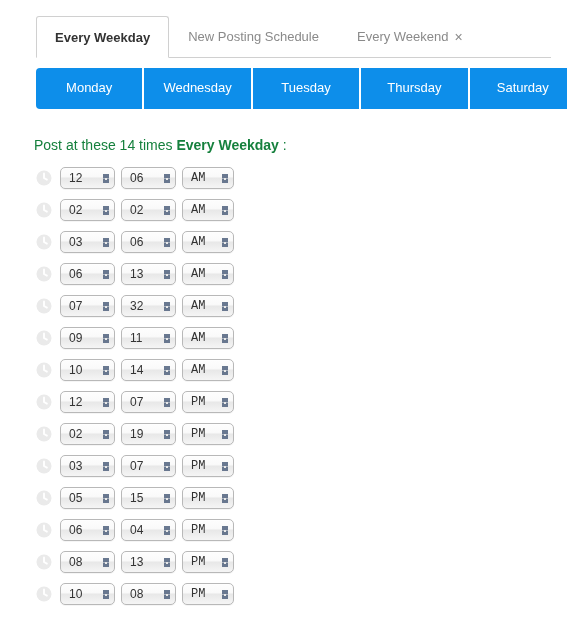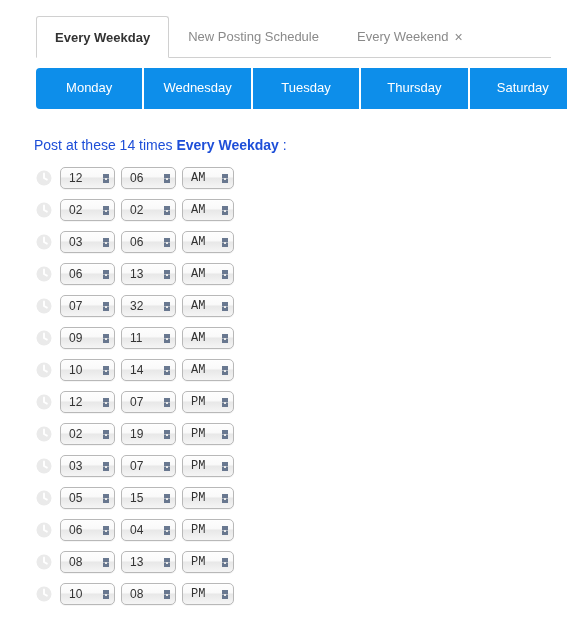--- a/index.html
+++ b/index.html
@@ -14,21 +14,21 @@
 
     
     .days { display: flex; gap: 2px; margin: 10px 0 0 20px; width: 560px; }
     .day { flex: 1; text-align: center; padding: 12px 0; background: #0d8eea; color: #fff; cursor: pointer; font-size: 13px; position: relative; }
     .day:first-child { border-radius: 4px 0 0 4px; }
     .day:last-child { background: #fff; max-width: 18px; border: 1px solid #e0e0e0; border-radius: 0 4px 4px 0; padding: 12px 5px; }
     .day:last-child::after { content: ""; display: inline-block; width: 6px; height: 6px; border-right: 1.5px solid #888; border-bottom: 1.5px solid #888; transform: rotate(-45deg); }
     .day:nth-child(5){ }
 
     
-    .heading { margin: 28px 0 14px 18px; font-size: 14px; color: #1d4ed8; }
+    .heading { margin: 28px 0 14px 18px; font-size: 14px; color: #15803d; }
     .heading b { font-weight: 700; }
 
     
     .rows { display: flex; flex-direction: column; gap: 10px; padding-left: 18px; }
     .row { display: flex; align-items: center; gap: 6px; }
     .clock-icon { width: 20px; height: 20px; }
     .clock-icon svg { width: 20px; height: 20px; }
 
     .sel {
       appearance: none;

